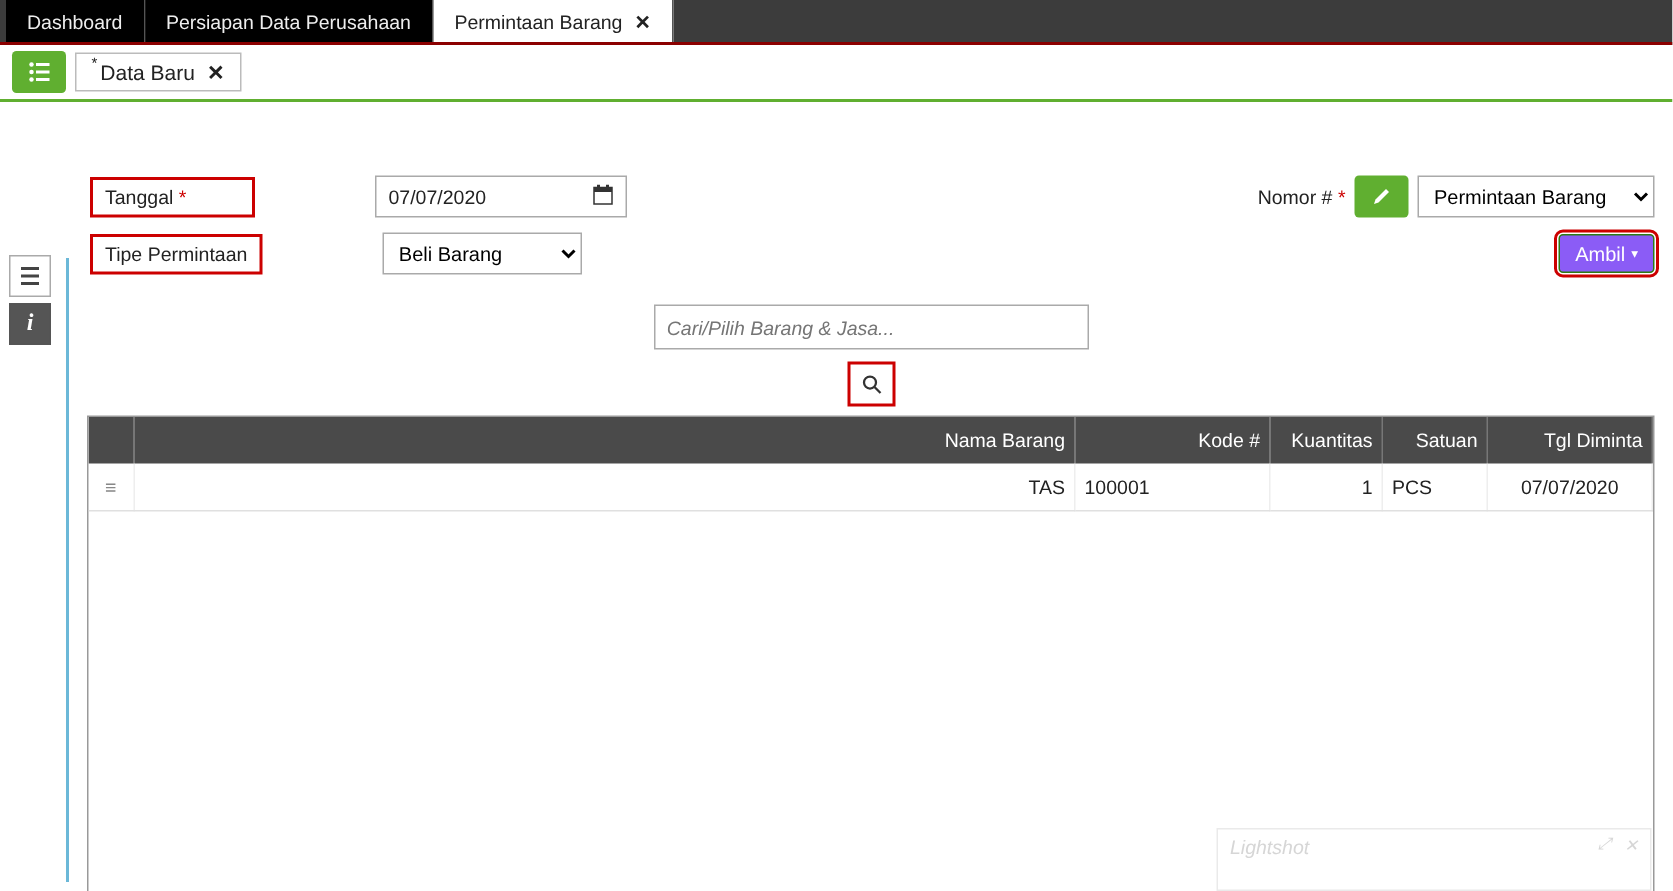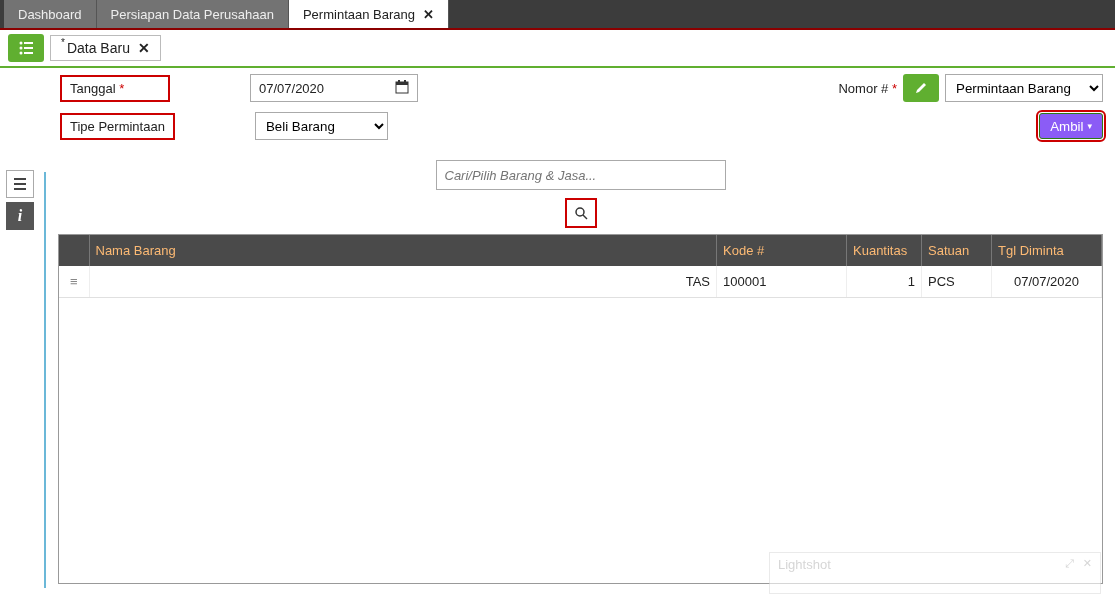--- a/index.html
+++ b/index.html
@@ -20,21 +20,21 @@
       padding-left: 4px;
       border-bottom: 2px solid #8B0000;
     }
     .top-tab {
       display: flex;
       align-items: center;
       padding: 0 14px;
       color: #eee;
       border-right: 1px solid #555;
       cursor: pointer;
-      background: #737373;
+      background: #000000;
     }
     .top-tab.active {
       background: #fff;
       color: #222;
     }
     .top-tab-close {
       margin-left: 8px;
       font-weight: bold;
       cursor: pointer;
     }
@@ -66,20 +66,21 @@
       background: #fff;
       font-size: 14px;
     }
     .inner-tab .close {
       margin-left: 8px;
       font-weight: bold;
       cursor: pointer;
     }
     .form-area {
       padding: 6px 12px 10px 60px;
+      margin-top: 43px;
     }
     .form-row {
       display: flex;
       align-items: center;
       margin-bottom: 10px;
       gap: 10px;
     }
     .label-box {
       border: 2px solid #c00;
       padding: 4px 8px;
@@ -186,50 +187,51 @@
       overflow: auto;
       background: #fff;
     }
     table {
       width: 100%;
       border-collapse: collapse;
       font-size: 13px;
     }
     thead th {
       background: #4a4a4a;
-      color: #fdba74;
+      color: #ffffff;
       font-weight: normal;
       padding: 8px 6px;
       border-right: 1px solid #777;
-      text-align: left;
+      text-align: right;
     }
     tbody td {
       padding: 8px 6px;
       border-bottom: 1px solid #e0e0e0;
       border-right: 1px solid #eee;
     }
     .drag-col { width: 30px; text-align: center; color: #888;}
     .col-nama { width: auto; text-align: right; }
     .col-kode { width: 130px; text-align: left;}
     .col-kuant { width: 75px; text-align: right;}
     .col-sat { width: 70px; text-align: left;}
     .col-tgl { width: 110px; text-align: center;}
 
     .lightshot {
       position: absolute;
       right: 14px;
       bottom: 0;
-      width: 332px;
+      width: 290px;
       height: 42px;
       border: 1px solid #ddd;
       background: #fff;
       padding: 4px 8px;
       font-size: 11px;
       color: #bbb;
       opacity: 0.6;
+      font-style: italic;
     }
     .lightshot .ls-title { font-size: 13px; }
     .lightshot .ls-x { position: absolute; right: 8px; top: 4px; cursor: pointer;}
     .lightshot .ls-pin { position: absolute; right: 26px; top: 4px; cursor: pointer;}
     .content-border-left{
       position:absolute;
       left:44px;
       top:172px;
       bottom:6px;
       width:2px;

